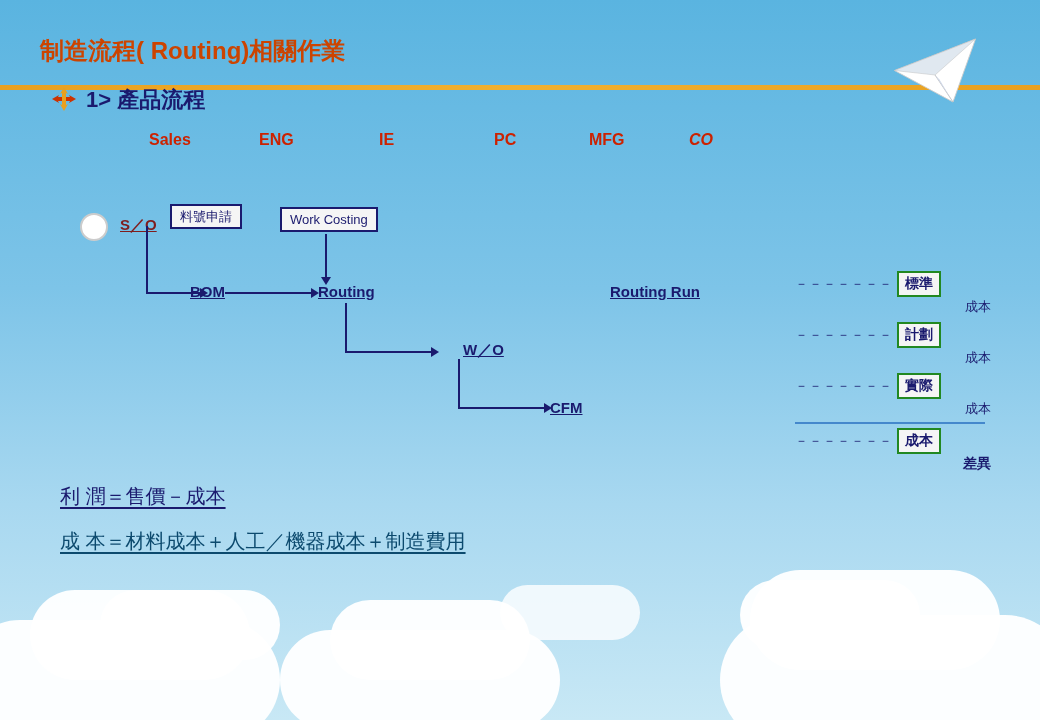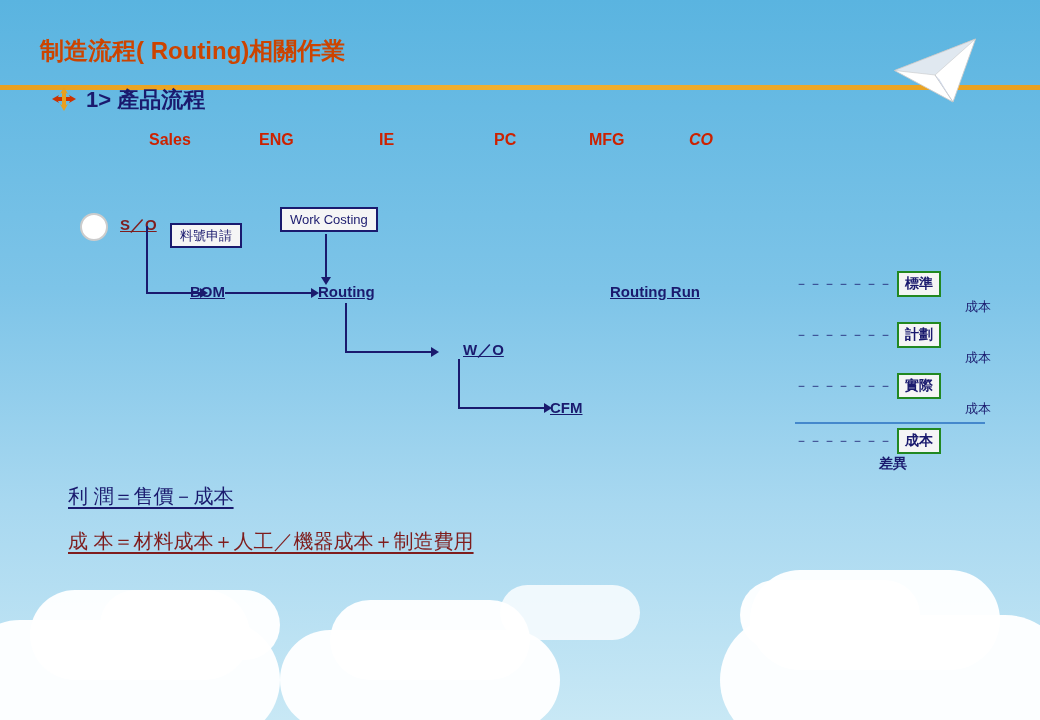--- a/index.html
+++ b/index.html
@@ -213,21 +213,21 @@
       <span class="col-header" style="width:100px;">MFG</span>
       <span class="col-header" style="width:80px;font-style:italic;">CO</span>
     </div>
 
     <div class="white-circle" style="left:30px;top:82px;"></div>
 
     <div style="position:absolute;top:85px;left:70px;">
       <span class="node-underline" style="font-size:15px;color:#7f1d1d;font-weight:bold;">S／O</span>
     </div>
 
-    <div style="position:absolute;top:95px;left:120px;">
+    <div style="position:absolute;top:76px;left:120px;">
       <span class="node-box">料號申請</span>
     </div>
 
     <div style="position:absolute;top:79px;left:230px;">
       <span class="node-box">Work  Costing</span>
     </div>
 
     <div style="position:absolute;top:103px;left:275px;width:2px;height:45px;background:#1a1a6e;"></div>
 
     <div style="position:absolute;top:146px;left:271px;border-left:5px solid transparent;border-right:5px solid transparent;border-top:8px solid #1a1a6e;"></div>
@@ -286,24 +286,24 @@
         <span style="border:2px solid #228822;padding:2px 6px;font-size:14px;font-weight:bold;color:#1a1a6e;background:#f5f5f5;margin-left:4px;font-family:'微軟正黑體','Microsoft JhengHei',sans-serif;">實際</span>
       </div>
       <div style="text-align:right;font-size:13px;color:#1a1a6e;padding-right:4px;font-family:'微軟正黑體','Microsoft JhengHei',sans-serif;">成本</div>
 
       <div style="width:190px;height:2px;background:#4488cc;margin:4px 0;"></div>
 
       <div style="display:flex;align-items:center;margin-bottom:1px;">
         <span style="font-size:13px;color:#1a1a6e;letter-spacing:1px;font-family:monospace;">－－－－－－－</span>
         <span style="border:2px solid #228822;padding:2px 6px;font-size:14px;font-weight:bold;color:#1a1a6e;background:#f5f5f5;margin-left:4px;font-family:'微軟正黑體','Microsoft JhengHei',sans-serif;">成本</span>
       </div>
-      <div style="text-align:center;font-size:14px;color:#1a1a6e;font-weight:bold;padding-right:4px;font-family:'微軟正黑體','Microsoft JhengHei',sans-serif;">差異</div>
+      <div style="text-align:right;font-size:14px;color:#1a1a6e;font-weight:bold;padding-right:4px;font-family:'微軟正黑體','Microsoft JhengHei',sans-serif;">差異</div>
 
     </div>
 
   </div>
 
-  <div style="position:absolute;bottom:165px;left:68px;">
+  <div style="position:absolute;bottom:165px;left:60px;">
     <div style="font-size:20px;color:#1a1a6e;font-family:'微軟正黑體','Microsoft JhengHei',sans-serif;margin-bottom:18px;text-decoration:underline;text-underline-offset:4px;">利 潤＝售價－成本</div>
-    <div style="font-size:20px;color:#7f1d1d;font-family:'微軟正黑體','Microsoft JhengHei',sans-serif;text-decoration:underline;text-underline-offset:4px;text-align:center;">成 本＝材料成本＋人工／機器成本＋制造費用</div>
+    <div style="font-size:20px;color:#0c4a6e;font-family:'微軟正黑體','Microsoft JhengHei',sans-serif;text-decoration:underline;text-underline-offset:4px;text-align:center;">成 本＝材料成本＋人工／機器成本＋制造費用</div>
   </div>
 
 </div>
 
 </body></html>

